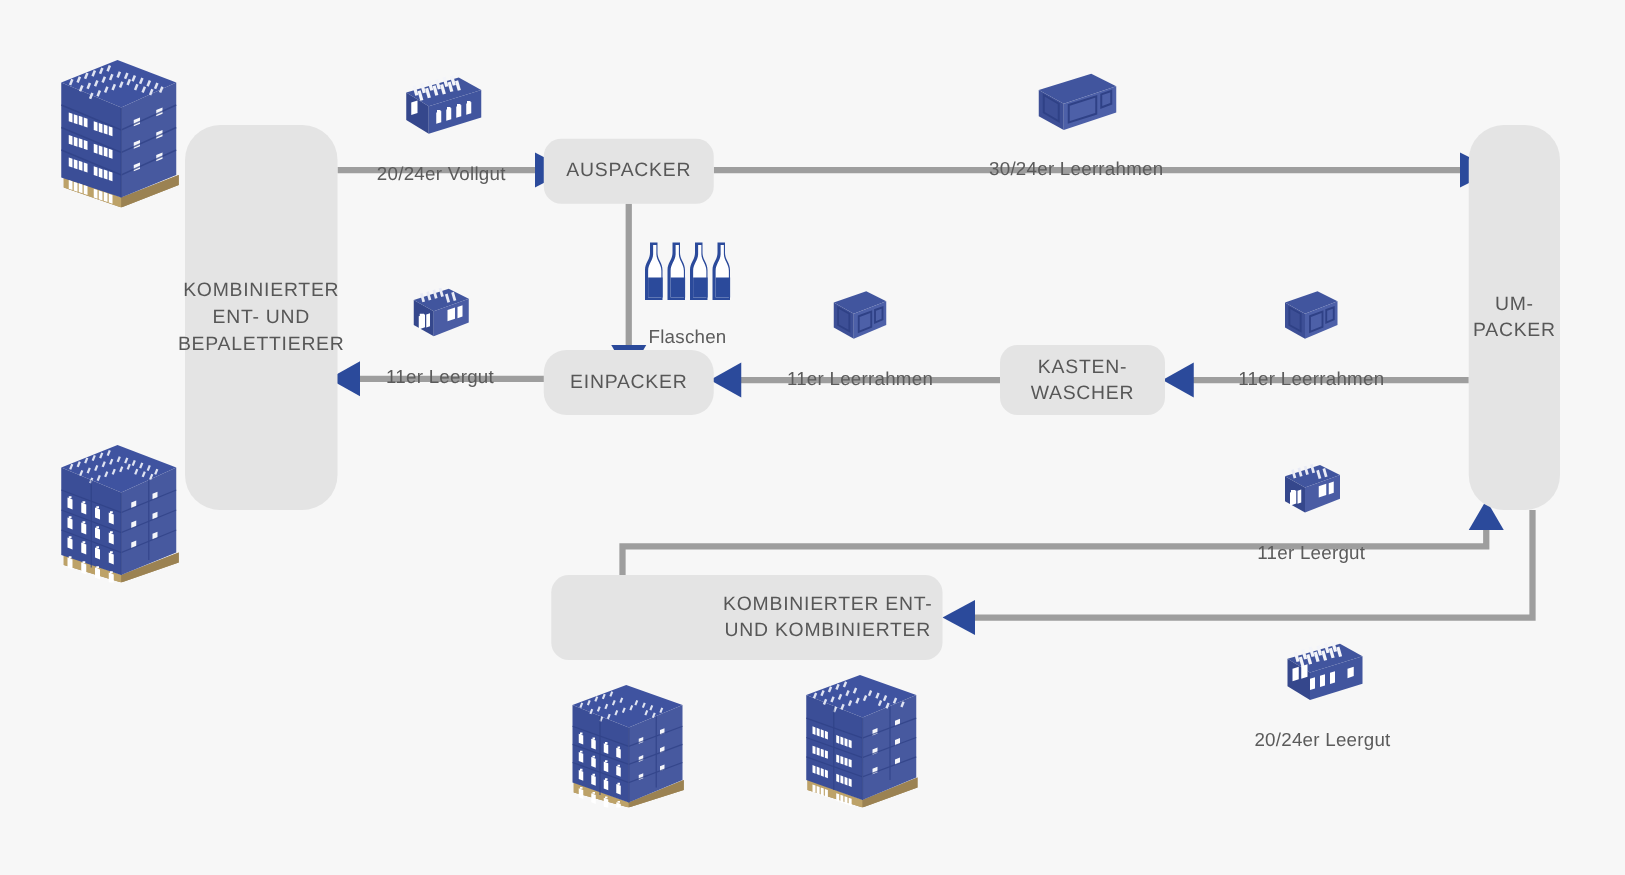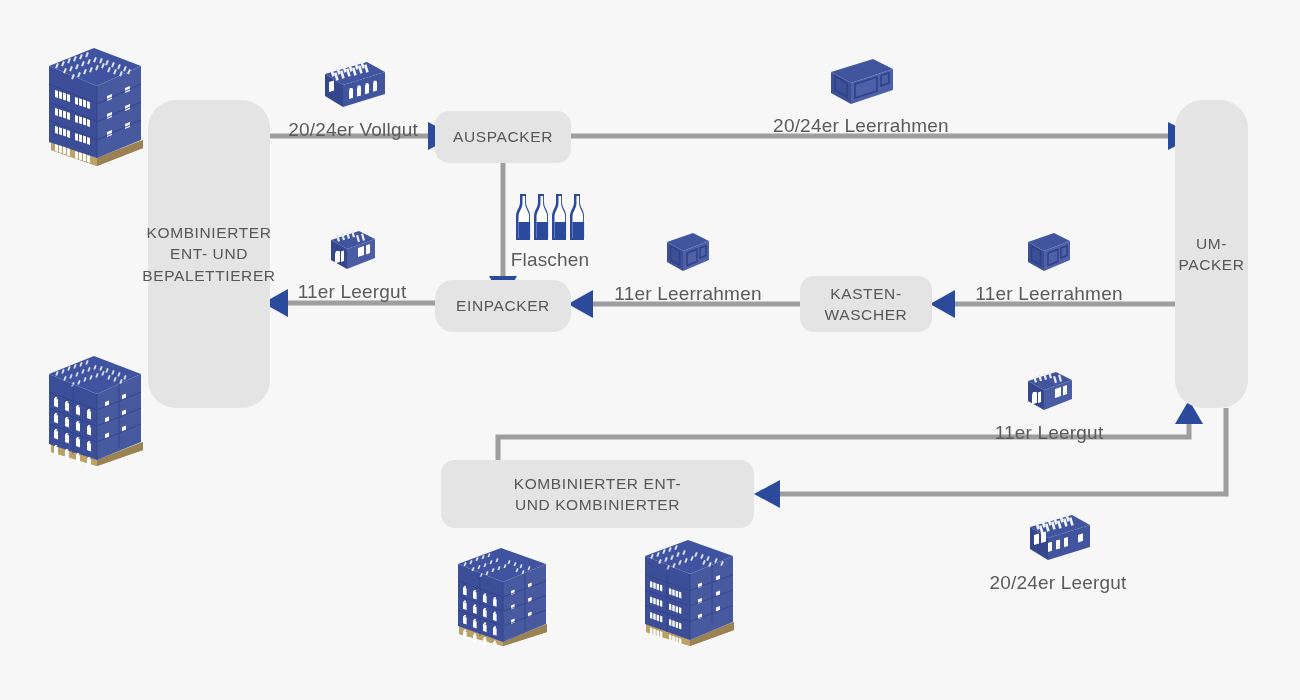--- a/index.html
+++ b/index.html
@@ -31,23 +31,23 @@
 
   .icon{
     position:absolute;
     display:flex;
     flex-direction:column;
     align-items:center;
     width:0;
   }
   .icon .art{position:relative;}
   .icon .cap{
-    margin-top:7px;
+    margin-top:19px;
     white-space:nowrap;
-    font-size:19px;
+    font-size:15px;
     color:#5b5b5b;
     letter-spacing:.2px;
   }
   .icon svg{display:block;}
 </style>
 </head>
 <body>
 
 <div id="stage">
 
@@ -109,21 +109,21 @@
     </div>
   </div>
 
   <div class="node tall" style="left:1175px;top:100px;width:73px;height:308px;">
     <div>
       <span class="lbl">UM-</span>
       <span class="lbl">PACKER</span>
     </div>
   </div>
 
-  <div class="node" style="left:441px;top:460px;width:313px;height:68px;">
+  <div class="node" style="left:441px;top:460px;width:313px;height:68px;justify-content:flex-end;">
     <div>
       <span class="lbl">KOMBINIERTER ENT-</span>
       <span class="lbl">UND KOMBINIERTER</span>
     </div>
   </div>
 
   <div class="icon" style="left:353px;top:52px;">
     <div class="art">
       <svg width="72" height="60" viewBox="0 0 72 60">
         <g>
@@ -164,21 +164,21 @@
     <div class="art">
       <svg width="72" height="58" viewBox="0 0 72 58">
         <polygon points="6,22 48,9 68,19 26,33" fill="#41559e"></polygon>
         <polygon points="6,22 26,33 26,54 6,43" fill="#3d4f96"></polygon>
         <polygon points="26,33 68,19 68,40 26,54" fill="#4d60a8"></polygon>
         <polygon points="10,26 22,33 22,47 10,40" fill="none" stroke="#2f4186" stroke-width="1.6"></polygon>
         <polygon points="30,34 52,27 52,41 30,48" fill="none" stroke="#2f4186" stroke-width="1.6"></polygon>
         <polygon points="56,25.5 64,22.8 64,33 56,36" fill="none" stroke="#2f4186" stroke-width="1.6"></polygon>
       </svg>
     </div>
-    <div class="cap">20/24er Leerrahmen</div>
+    <div class="cap">30/24er Leerrahmen</div>
   </div>
 
   <div class="icon" style="left:550px;top:188px;">
     <div class="art">
       <svg width="76" height="54" viewBox="0 0 76 54">
         <g fill="#2b4a9b">
           <g>
             <path d="M4,52 V28 c0,-6 4,-8 4,-14 V6 h6 v8 c0,6 4,8 4,14 v24 z"></path>
             <path d="M6.5,50 V28.5 c0,-5.4 4,-8 4,-13.6 V8 h2.6 v6.9 c0,5.6 4,8.2 4,13.6 V50 z" fill="#ffffff"></path>
             <path d="M6.5,34 h11.6 V50 H6.5 z" fill="#2b4a9b"></path>

